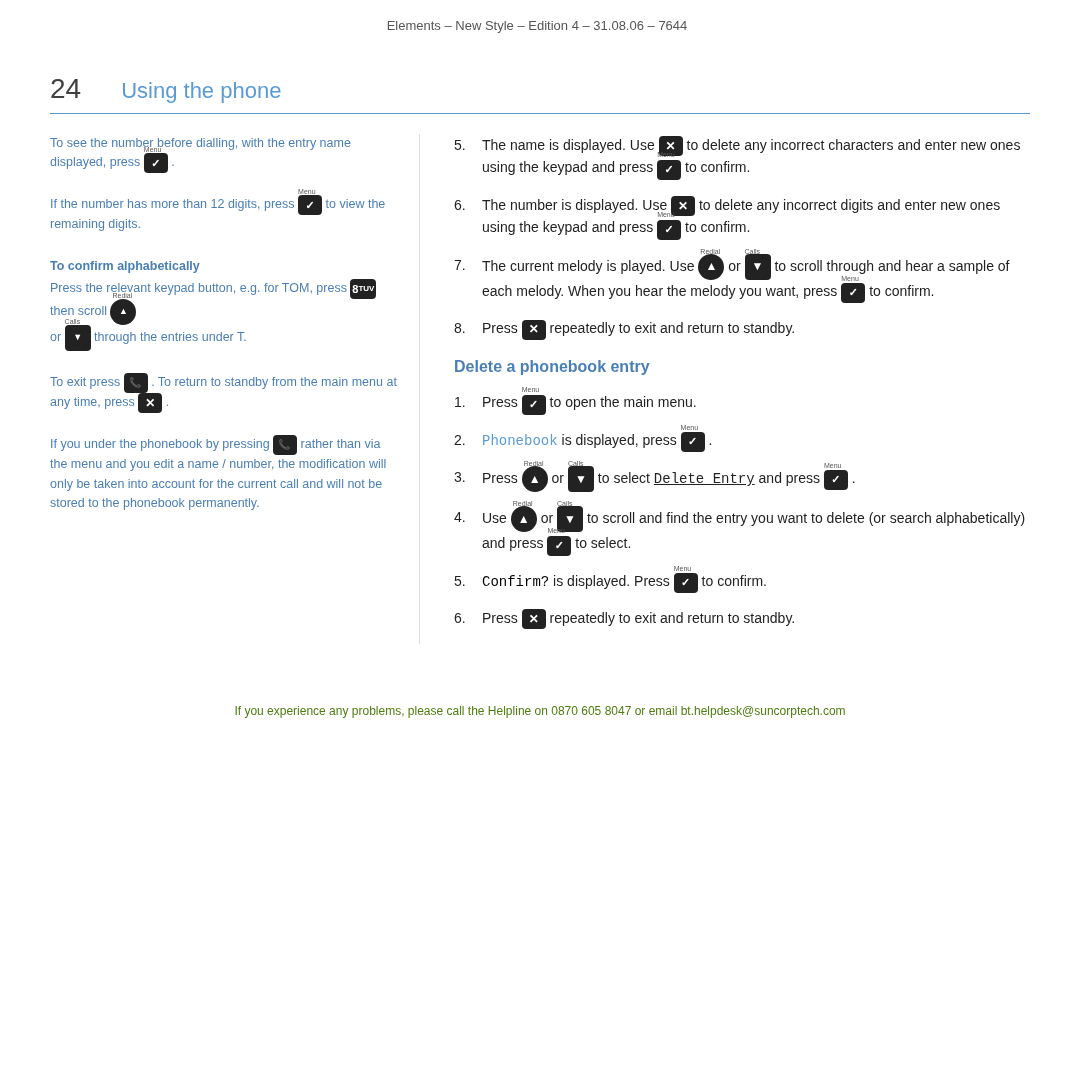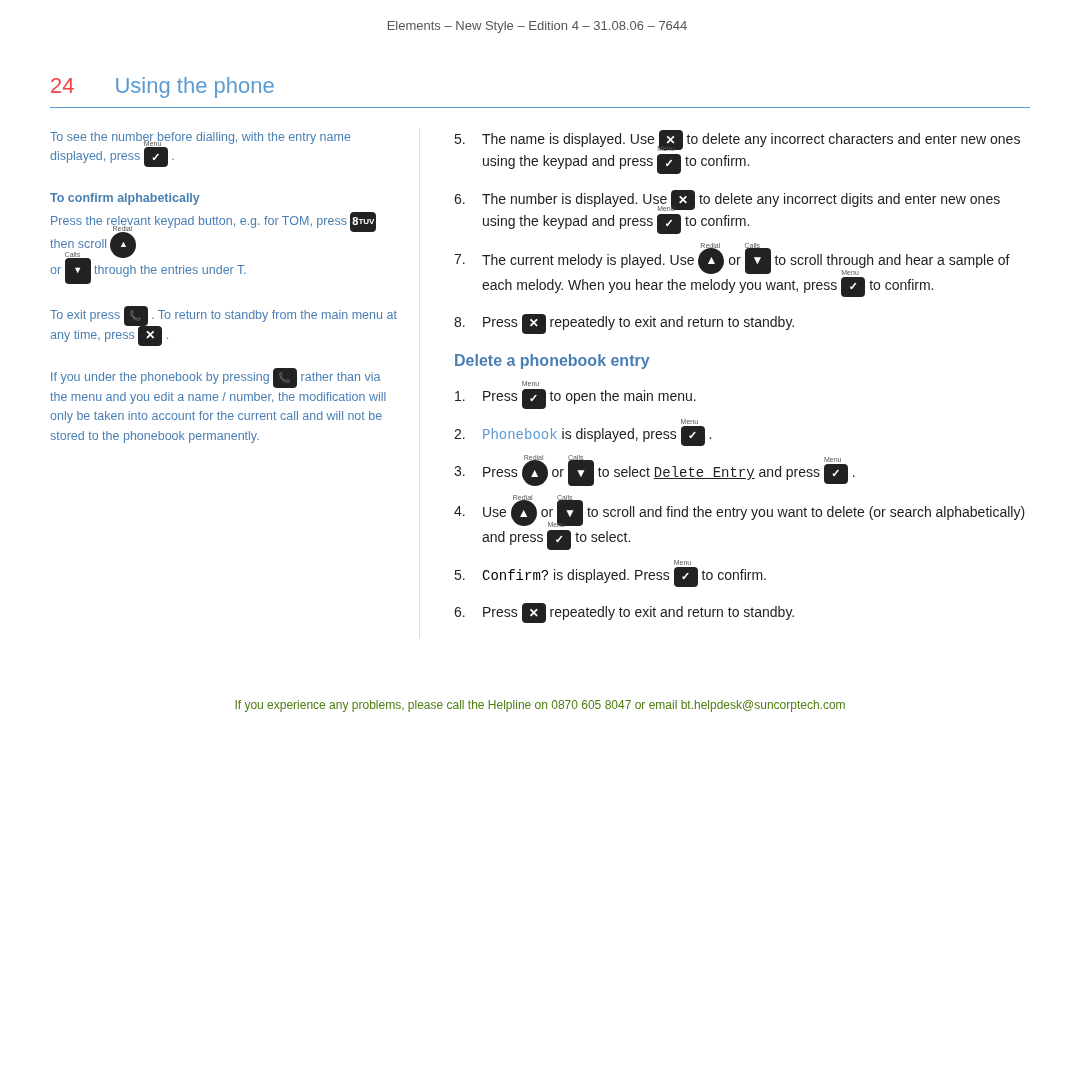--- a/index.html
+++ b/index.html
@@ -22,22 +22,22 @@
     }
     .section-heading {
       display: flex;
       align-items: baseline;
       gap: 40px;
       padding-bottom: 8px;
       border-bottom: 1px solid #5a9bd4;
       margin-bottom: 0;
     }
     .section-number {
-      font-size: 22px;
-      color: #ef4444;
+      font-size: 28px;
+      color: #404040;
       font-weight: normal;
     }
     .section-title {
       font-size: 22px;
       color: #5a9bd4;
       font-weight: normal;
       text-align: center;
     }
     .two-col {
       display: flex;
@@ -222,20 +222,28 @@
 
       <div class="left-block">
         <span>To see the number before dialling, with the entry name displayed, press </span>
         <span class="inline-rel">
           <span class="menu-sup">Menu</span>
           <span class="btn-icon btn-check">✓</span>
         </span>
         <span>.</span>
       </div>
 
+      <div class="left-block">
+        <span>If the number has more than 12 digits, press </span>
+        <span class="inline-rel">
+          <span class="menu-sup">Menu</span>
+          <span class="btn-icon btn-check">✓</span>
+        </span>
+        <span> to view the remaining digits.</span>
+      </div>
 
       <div class="left-block">
         <div class="left-bold">To confirm alphabetically</div>
         <span>Press the relevant keypad button, e.g. for TOM, press </span>
         <span class="btn-icon btn-8">8<span style="font-size:8px">TUV</span></span>
         <span> then scroll </span>
         <span class="btn-rediall">
           <span class="btn-rediall-label">Redial</span>
           ▲
         </span>

